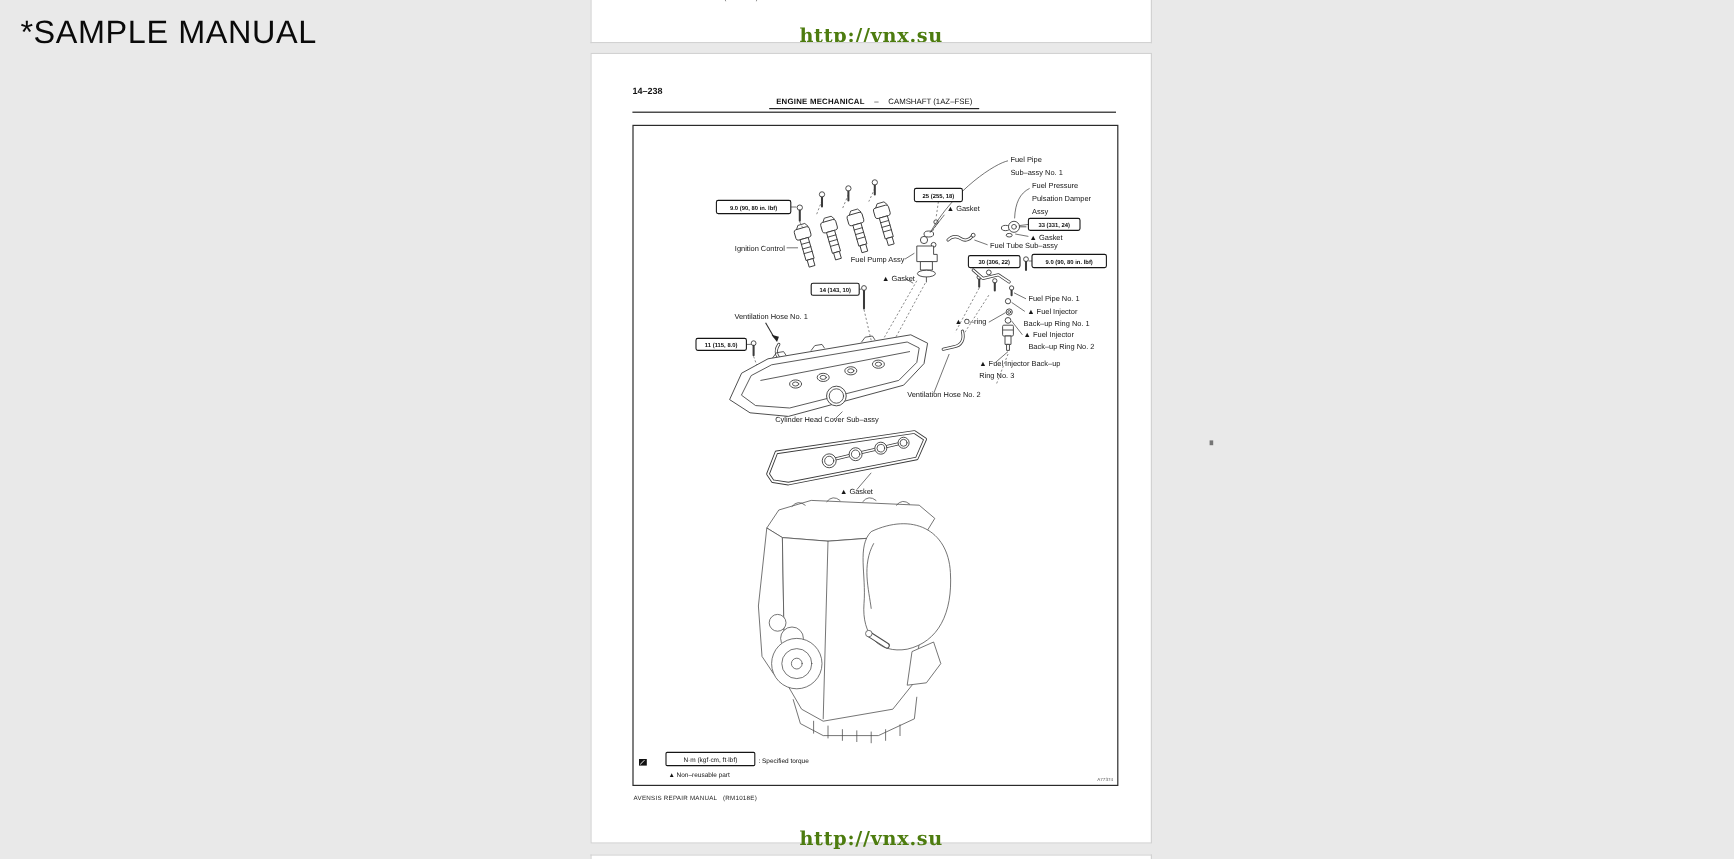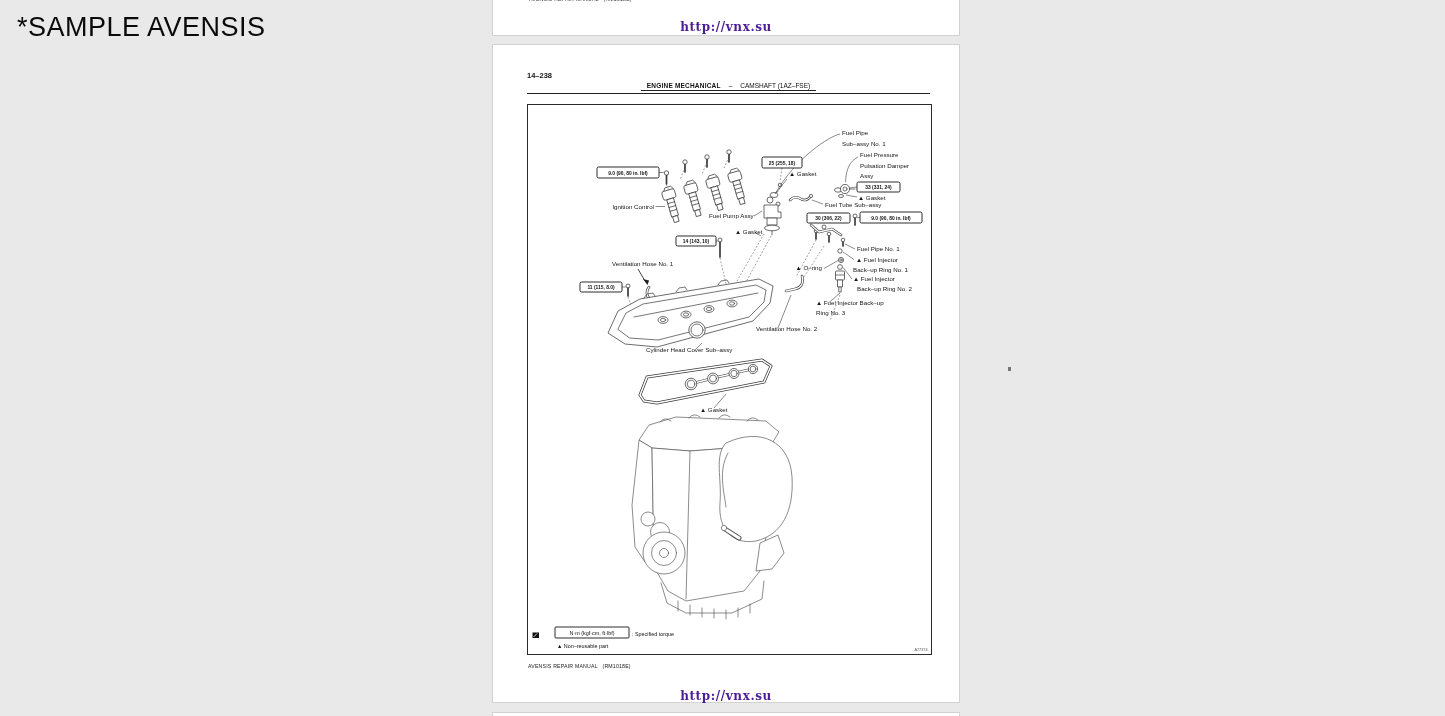--- a/index.html
+++ b/index.html
@@ -19,21 +19,21 @@
   .page-prev{top:0;height:36px;border-top:none;overflow:hidden;}
   .page-main{top:44px;height:659px;padding-left:40px;}
   .page-next{top:712px;height:4px;border-bottom:none;}
   .prev-footer{
     position:absolute;top:-4px;left:36px;font-size:5.2px;color:#333;
     letter-spacing:.2px;white-space:pre;
   }
   .watermark{
     position:absolute;left:0;width:100%;text-align:center;
     font-family:"DejaVu Serif",serif;font-weight:bold;
-    font-size:12px;color:#4c1d95;letter-spacing:.6px;
+    font-size:16px;color:#4d7c0f;letter-spacing:.6px;
   }
   .page-prev .watermark{top:20px;}
   .page-main .watermark{top:644px;}
   .page-number{position:absolute;left:34px;top:26px;font-size:7.5px;font-weight:bold;color:#111;}
   .section-line{
     position:absolute;left:34px;top:37px;width:403px;text-align:center;
     font-size:6.5px;color:#111;border-bottom:1px solid #222;padding-bottom:2px;
   }
   .section-line .inner{display:inline-block;border-bottom:1px solid #222;padding:0 6px 1px;}
   .sec-name{font-weight:bold;letter-spacing:.2px;}
@@ -64,21 +64,21 @@
   .gask1{stroke:#3b3b3b;stroke-width:3;fill:none;stroke-linejoin:round;}
   .gask2{stroke:#fff;stroke-width:1.5;fill:none;stroke-linejoin:round;}
   .blk{stroke:#4d4d4d;stroke-width:.65;fill:#fff;stroke-linejoin:round;}
   .blk2{stroke:#4d4d4d;stroke-width:.65;fill:none;stroke-linecap:round;}
   .bigtube{stroke:#4d4d4d;stroke-width:5;fill:none;stroke-linecap:round;}
   .bigtubein{stroke:#fff;stroke-width:3.2;fill:none;stroke-linecap:round;}
 </style>
 </head>
 <body>
 
-<div class="sample-title">*SAMPLE AVENSIS</div>
+<div class="sample-title">*SAMPLE MANUAL</div>
 
 <div class="page page-prev">
   <div class="prev-footer">AVENSIS REPAIR MANUAL   (RM1018E)</div>
   <div class="watermark">http://vnx.su</div>
 </div>
 
 <div class="page page-main">
   <div class="page-number">14–238</div>
   <div class="section-line">
     <span class="inner">

